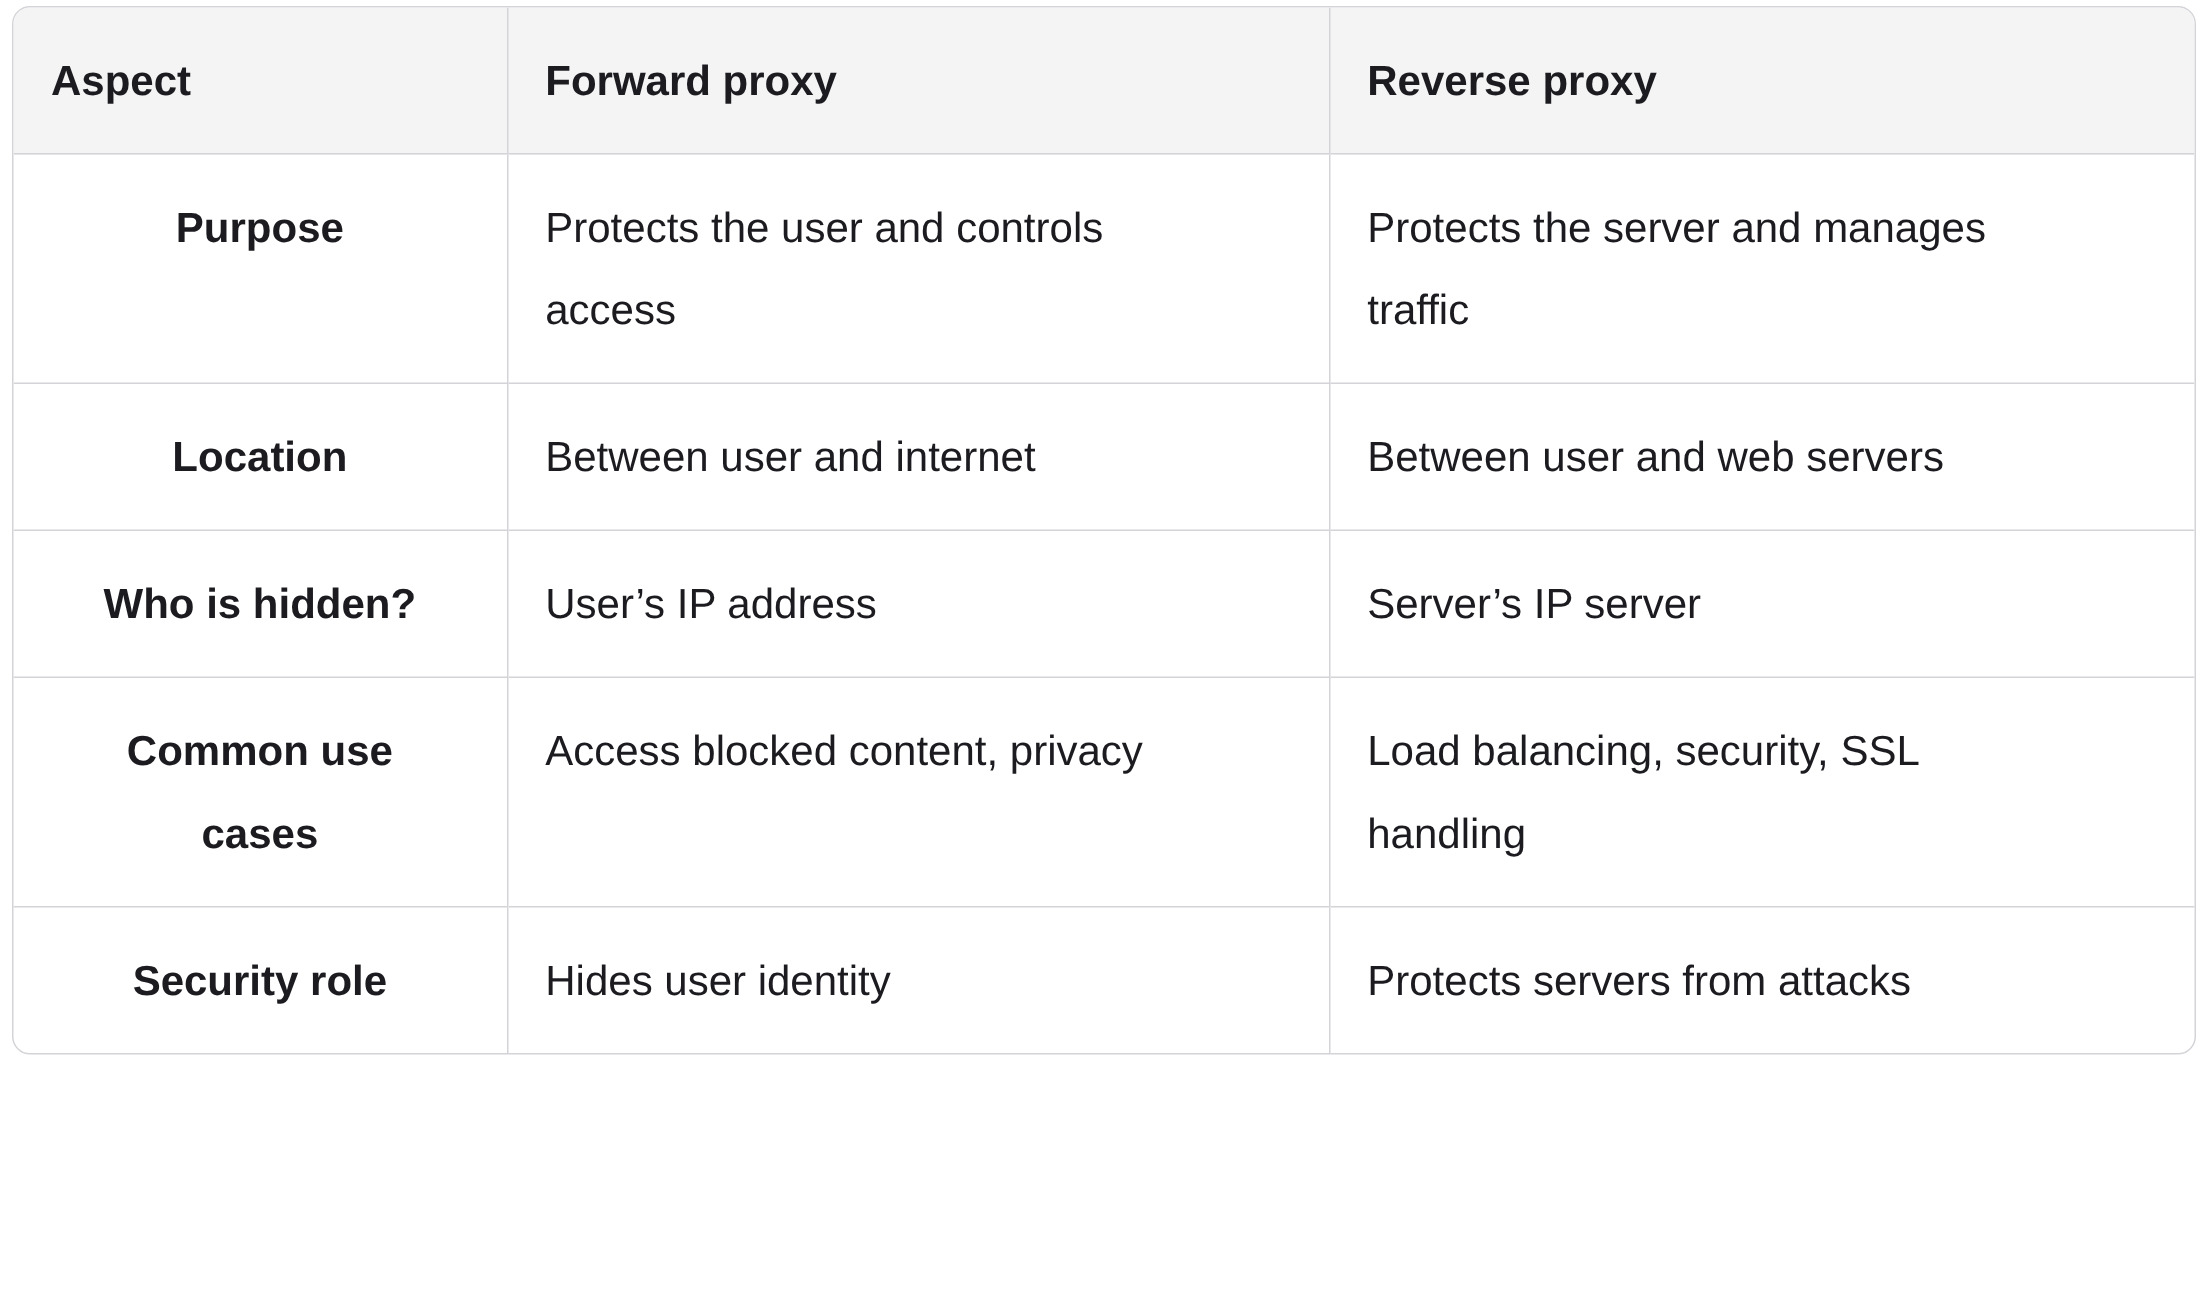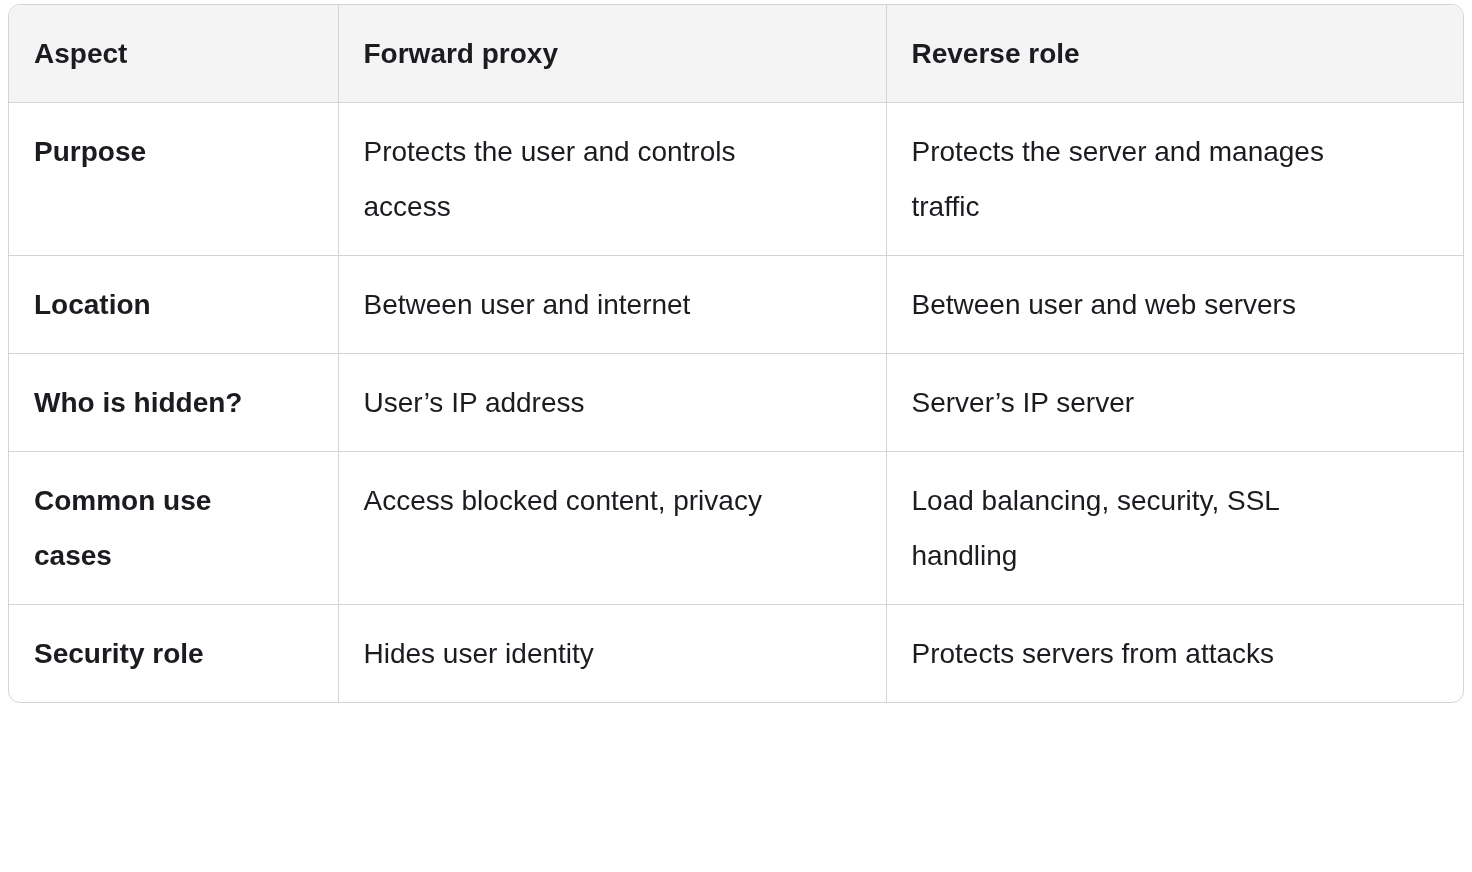--- a/index.html
+++ b/index.html
@@ -46,37 +46,37 @@
     vertical-align: top;
     white-space: pre-line;
     font-weight: 400;
   }
   thead tr:first-child th { border-top: none; }
   th:first-child, td:first-child { border-left: none; }
   thead th {
     background: var(--header-background);
     font-weight: 700;
   }
-  tbody td:first-child { font-weight: 700; }
+  tbody td:first-child { font-weight: 700; text-align: center; }
 </style>
 </head>
 <body>
 
 <div class="table-wrap">
   <table>
     <colgroup>
       <col class="c-aspect">
       <col class="c-forward">
       <col class="c-reverse">
     </colgroup>
     <thead>
       <tr>
         <th>Aspect</th>
         <th>Forward proxy</th>
-        <th>Reverse role</th>
+        <th>Reverse proxy</th>
       </tr>
     </thead>
     <tbody>
       <tr>
         <td>Purpose</td>
         <td>Protects the user and controls
 access</td>
         <td>Protects the server and manages
 traffic</td>
       </tr>

